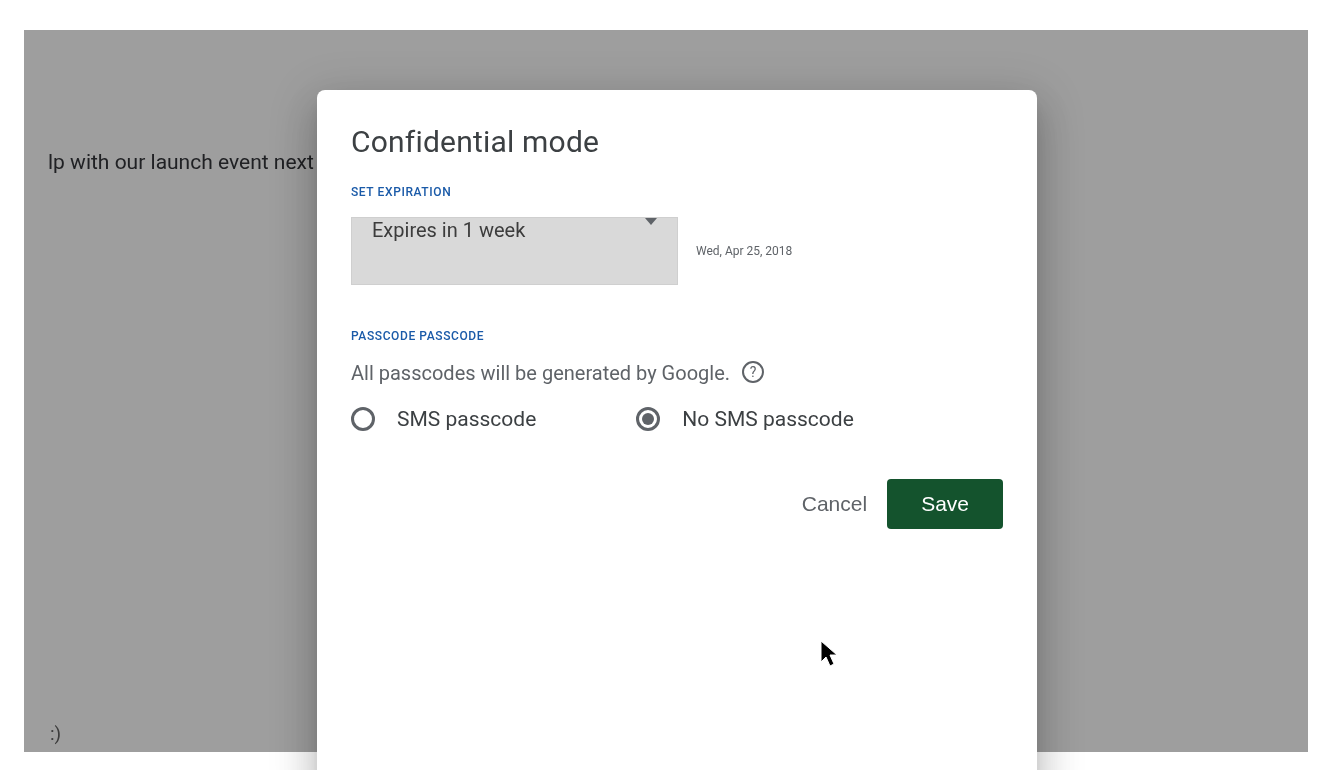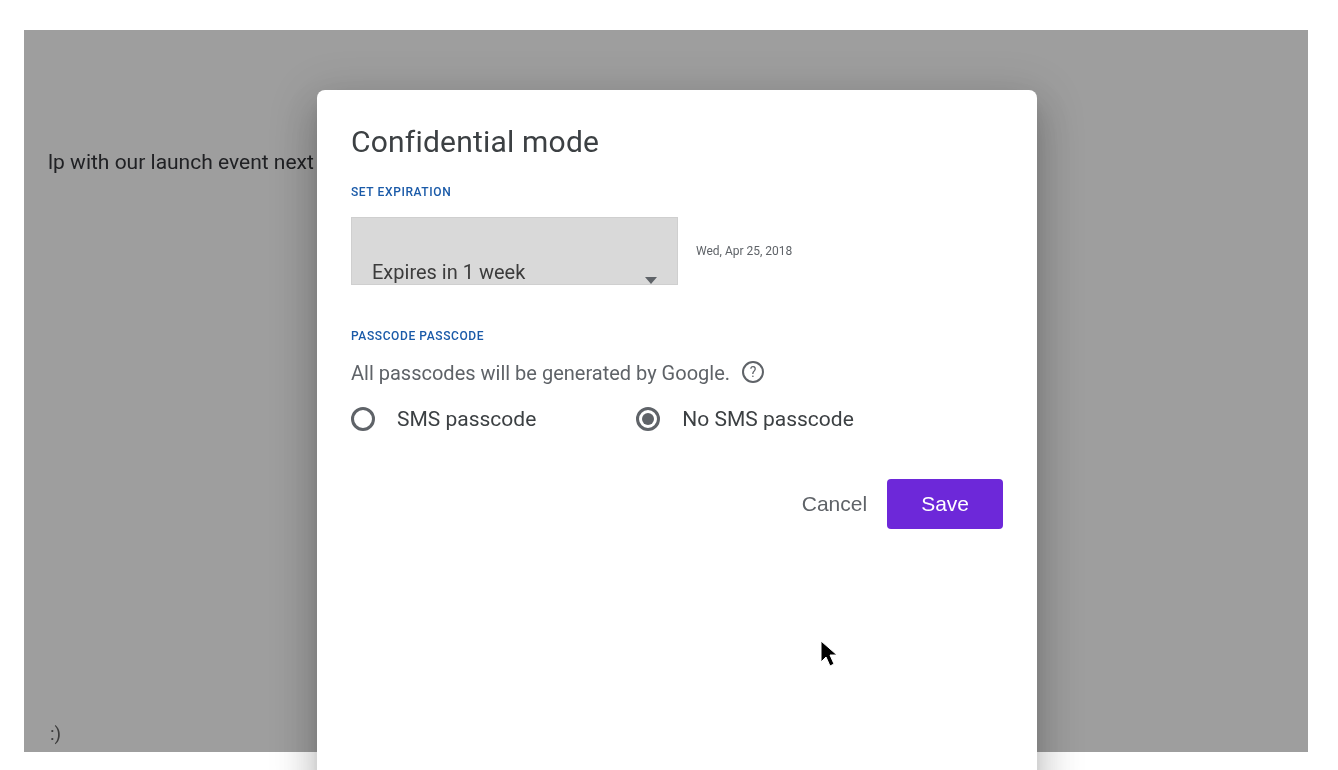--- a/index.html
+++ b/index.html
@@ -84,21 +84,21 @@
     align-items: center;
     gap: 18px;
     margin-bottom: 44px;
   }
   .dropdown {
     width: 327px;
     height: 68px;
     background: #d9d9d9;
     border: 1px solid #cfcfcf;
     display: flex;
-    align-items: flex-end;
+    align-items: flex-start;
     justify-content: space-between;
     padding: 0 20px 0 20px;
     cursor: pointer;
     color: #3c3c3c;
     font-size: 20px;
   }
   .dropdown-caret {
     width: 0; height: 0;
     border-left: 6px solid transparent;
     border-right: 6px solid transparent;
@@ -162,21 +162,21 @@
     font-size: 21px;
     color: #5f6368;
     background: none;
     border: none;
     cursor: pointer;
     padding: 8px 4px;
   }
   .btn-save {
     font-size: 21px;
     color: #ffffff;
-    background: #6d28d9;
+    background: #14532d;
     border: none;
     border-radius: 4px;
     padding: 13px 34px;
     cursor: pointer;
   }
   .cursor-arrow {
     position: absolute;
     left: 820px;
     top: 640px;
     pointer-events: none;

